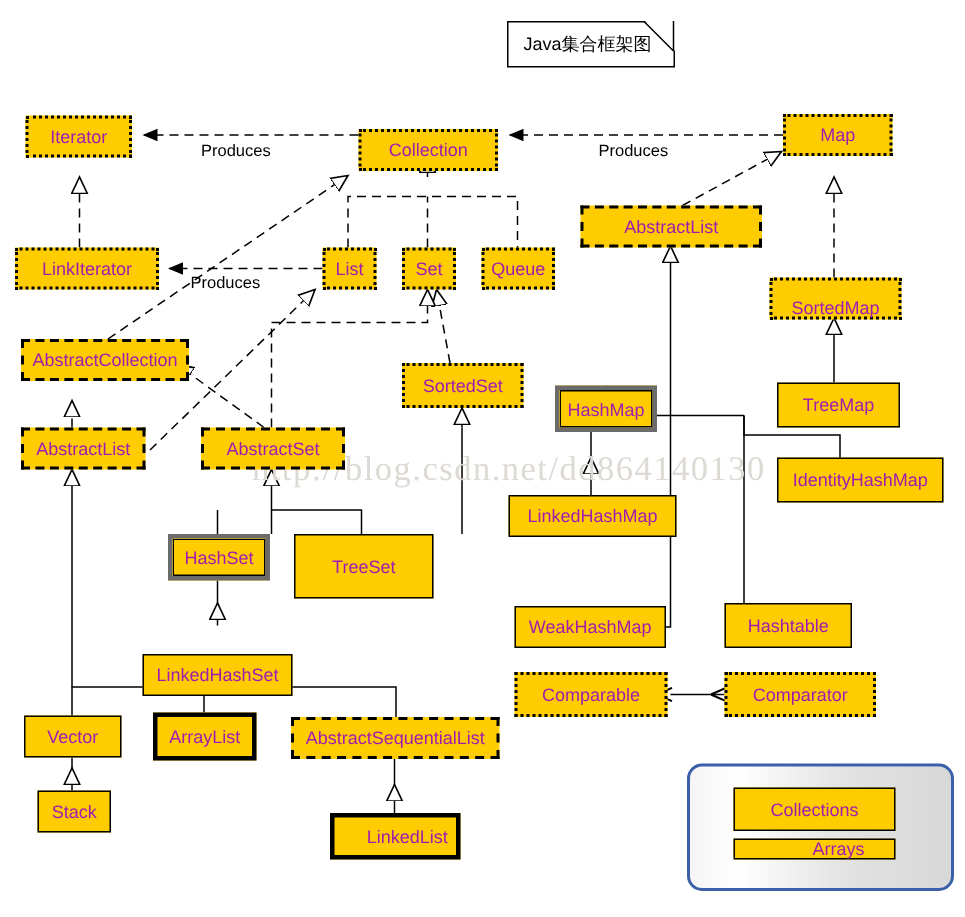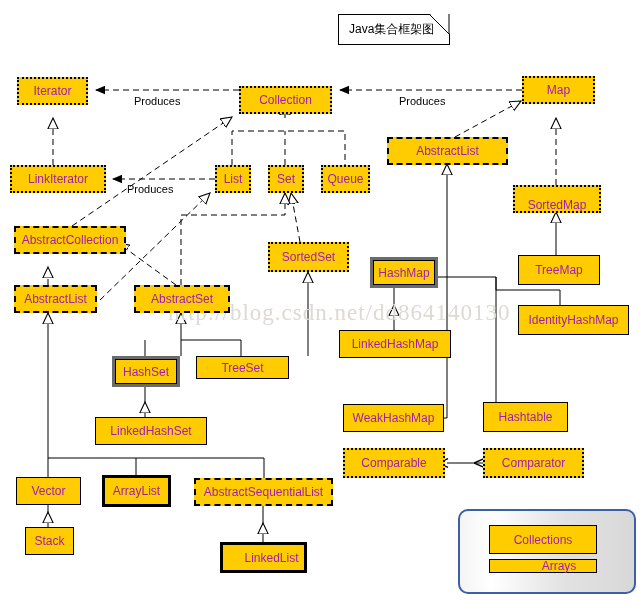--- a/index.html
+++ b/index.html
@@ -267,25 +267,25 @@
   </div>
 
   <div class="node concrete" style="left:339px; top:330px; width:112px; height:28px;">
     <span>LinkedHashMap</span>
   </div>
 
   <div class="node thickgray" style="left:112px; top:356px; width:68px; height:31px;">
     <span>HashSet</span>
   </div>
 
-  <div class="node concrete" style="left:196px; top:356px; width:93px; height:23px;">
+  <div class="node concrete" style="left:196px; top:356px; width:93px; height:43px;">
     <span>TreeSet</span>
   </div>
 
-  <div class="node concrete" style="left:95px; top:417px; width:112px; height:28px;">
+  <div class="node concrete" style="left:95px; top:436px; width:100px; height:28px;">
     <span>LinkedHashSet</span>
   </div>
 
   <div class="node concrete" style="left:343px; top:404px; width:101px; height:28px;justify-content:center;">
     <span>WeakHashMap</span>
   </div>
 
   <div class="node concrete" style="left:483px; top:402px; width:85px; height:30px;">
     <span>Hashtable</span>
   </div>

